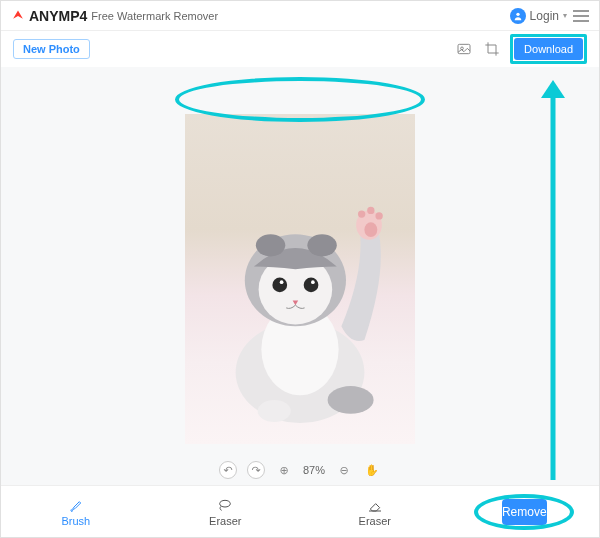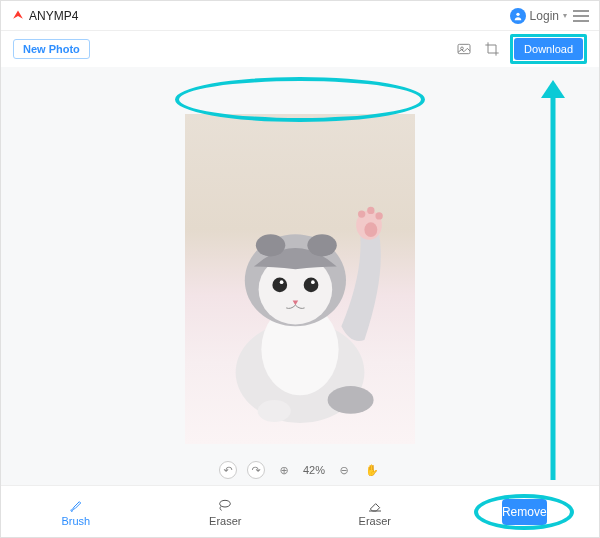--- a/index.html
+++ b/index.html
@@ -24,21 +24,21 @@
     display: flex;
     align-items: center;
     padding: 0 10px;
     border-bottom: 1px solid #eee;
   }
   .logo-dot {
     width: 14px; height: 14px;
     display: inline-block;
     margin-right: 4px;
   }
-  .brand-name { font-size: 12px; font-weight: 400; color: #222; }
+  .brand-name { font-size: 14px; font-weight: 700; color: #222; }
   .app-title { font-size: 11px; color: #666; margin-left: 4px; }
   .header-spacer { flex: 1; }
   .login {
     display: flex; align-items: center; gap: 4px;
     font-size: 12px; color: #666;
     cursor: pointer;
     text-align: center;
   }
   .avatar { width: 16px; height: 16px; border-radius: 50%; background: #2f8fff; display: flex; align-items: center; justify-content: center; }
   .avatar svg { width: 10px; height: 10px; fill: #fff; }
@@ -175,20 +175,21 @@
 
 <div class="app">
 
   <div class="header">
     <span class="logo-dot">
       <svg viewBox="0 0 20 20">
           <path d="M10 2 L3 14 L10 10 L17 14 Z" fill="#ff3a2f"></path>
         </svg>
     </span>
     <span class="brand-name">ANYMP4</span>
+    <span class="app-title">Free Watermark Remover</span>
     <div class="header-spacer"></div>
     <div class="login">
       <span class="avatar">
         <svg viewBox="0 0 24 24">
             <circle cx="12" cy="8" r="4"></circle>
             <path d="M4 22c0-4 4-7 8-7s8 3 8 7z"></path>
           </svg>
       </span>
       <span>Login</span>
       <span style="font-size:8px;color:#999;">▾</span>
@@ -260,21 +261,21 @@
 
           <ellipse cx="155" cy="240" rx="25" ry="15" fill="#b7b6ba"></ellipse>
         </svg>
       </div>
     </div>
 
     <div class="zoom-bar">
       <div class="zbtn">↶</div>
       <div class="zbtn">↷</div>
       <div class="zbtn plain">⊕</div>
-      <span>42%</span>
+      <span>87%</span>
       <div class="zbtn plain">⊖</div>
       <div class="zbtn plain">✋</div>
     </div>
   </div>
 
   <div class="bottom-tabs">
     <div class="tab active">
       <svg viewBox="0 0 24 24">
           <path d="M4 20c3-1 4-3 5-5l8-8 2 2-8 8c-2 1-4 2-5 5z"></path>
         </svg>

